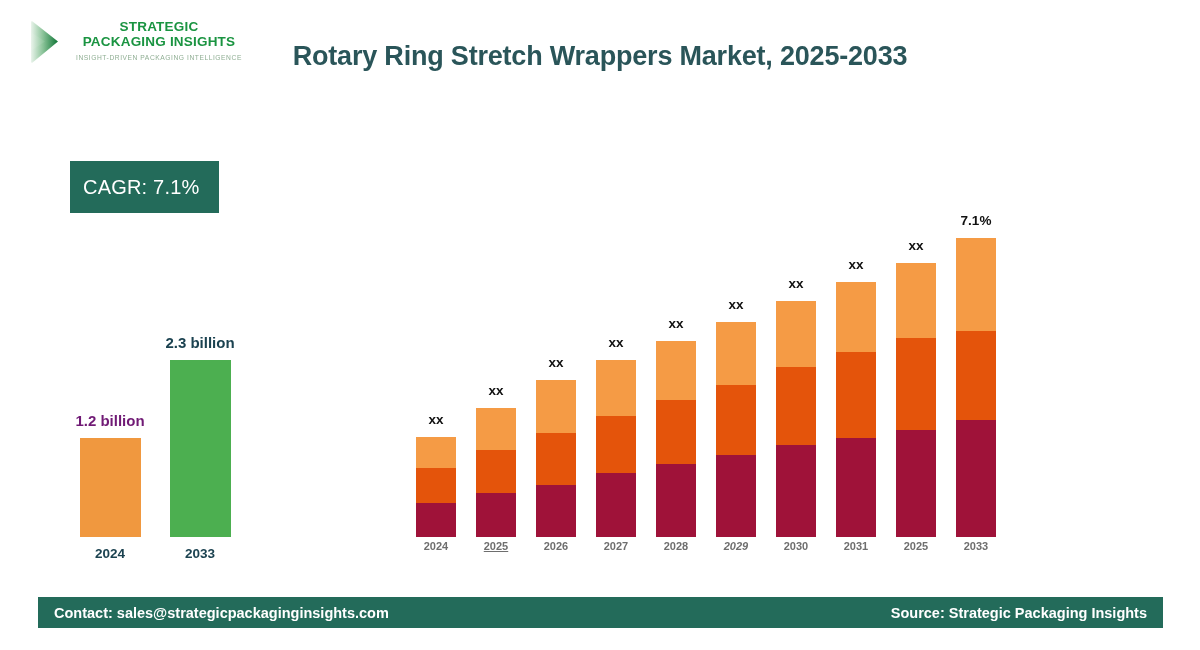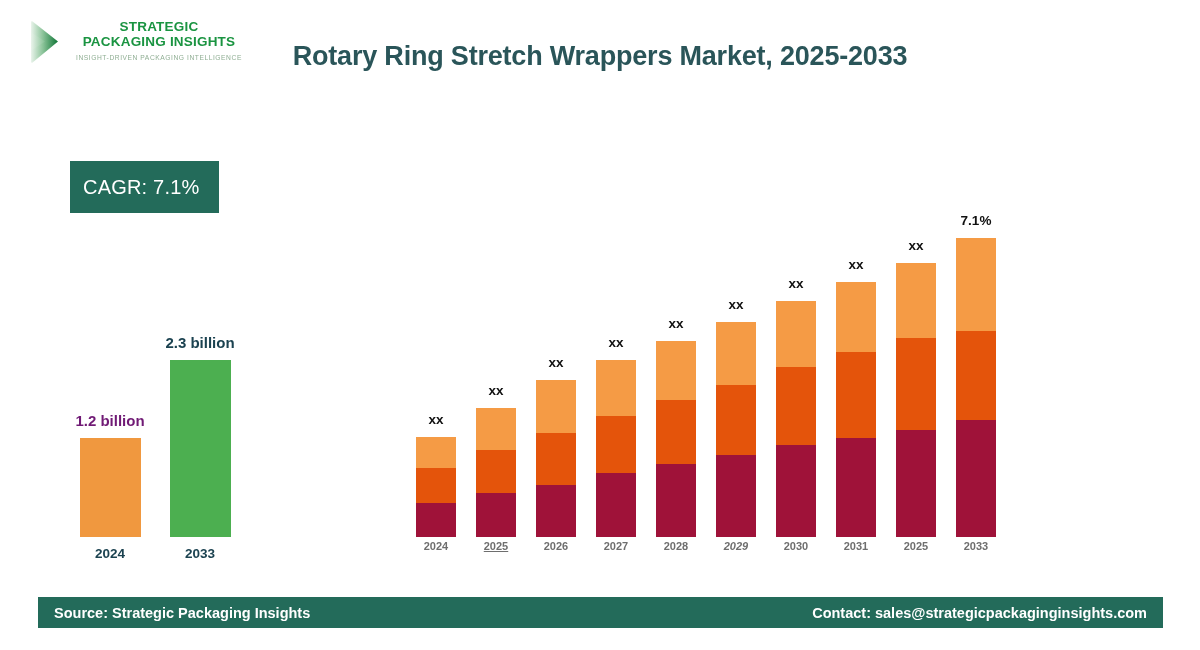--- a/index.html
+++ b/index.html
@@ -249,15 +249,15 @@
     <div class="stack-group" style="left: 956px; top: 0px; height: 537px;">
       <div class="stack-seg" style="top: 420px; height: 117px; background: rgb(159, 18, 57);"></div>
       <div class="stack-seg" style="top: 331px; height: 89px; background: rgb(228, 84, 11);"></div>
       <div class="stack-seg" style="top: 238px; height: 93px; background: rgb(245, 155, 69);"></div>
       <div class="stack-toplabel" style="top: 213px; color: rgb(17, 17, 17);">7.1%</div>
       <div class="stack-year" style="color: rgb(110, 110, 110);">2033</div>
     </div>
   </div>
 
 <div id="footer-bar">
+  <span class="footer-text">Contact: sales@strategicpackaginginsights.com</span>
   <span class="footer-text">Source: Strategic Packaging Insights</span>
-  <span class="footer-text">Contact: sales@strategicpackaginginsights.com</span>
 </div>
 
 </body></html>

